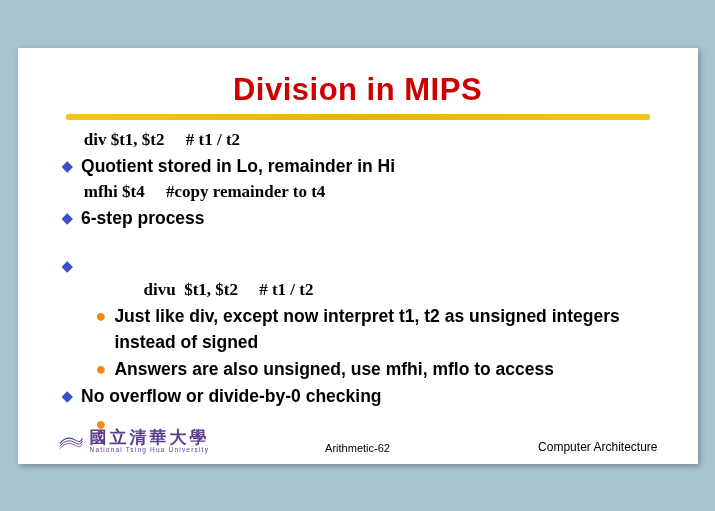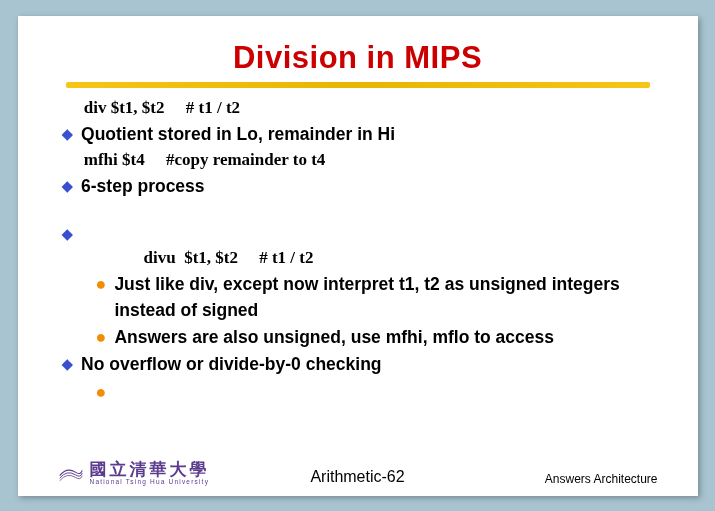--- a/index.html
+++ b/index.html
@@ -7,21 +7,21 @@
     width: 715px;
     height: 511px;
     background: #a8c4d0;
     font-family: Arial, sans-serif;
     display: flex;
     align-items: center;
     justify-content: center;
   }
   .slide {
     width: 680px;
-    height: 480px;
+    height: 416px;
     background: #fff;
     box-shadow: 2px 2px 6px rgba(0,0,0,0.3);
     position: relative;
     padding: 24px 40px 14px 40px;
   }
   .title {
     text-align: center;
     font-family: "Comic Sans MS", cursive, sans-serif;
     color: #cc0000;
     font-size: 31px;
@@ -102,21 +102,21 @@
   }
   .logo-en {
     color: #5b3c8e;
     font-size: 6.5px;
     letter-spacing: 1.2px;
   }
   .footer-center {
     position: absolute;
     left: 50%;
     transform: translateX(-50%);
-    font-size: 16px;
+    font-size: 11px;
   }
   .footer-right {
     font-size: 12px;
   }
   .logo-swirl {
     width: 26px;
     height: 20px;
   }
 </style>
 </head>
@@ -178,16 +178,16 @@
         <path d="M2 14 Q10 4 20 10 Q26 14 28 8" stroke="#5b3c8e" stroke-width="1.3" fill="none"></path>
         <path d="M2 17 Q10 7 20 13 Q26 17 28 11" stroke="#5b3c8e" stroke-width="1.1" fill="none"></path>
         <path d="M2 20 Q10 10 20 16 Q26 20 28 14" stroke="#5b3c8e" stroke-width="0.9" fill="none"></path>
       </svg>
       <div class="logo-text">
         <span class="logo-ch">國立清華大學</span>
         <span class="logo-en">National Tsing Hua University</span>
       </div>
     </div>
     <div class="footer-center">Arithmetic-62</div>
-    <div class="footer-right">Answers Architecture</div>
+    <div class="footer-right">Computer Architecture</div>
   </div>
 
 </div>
 
 </body></html>

